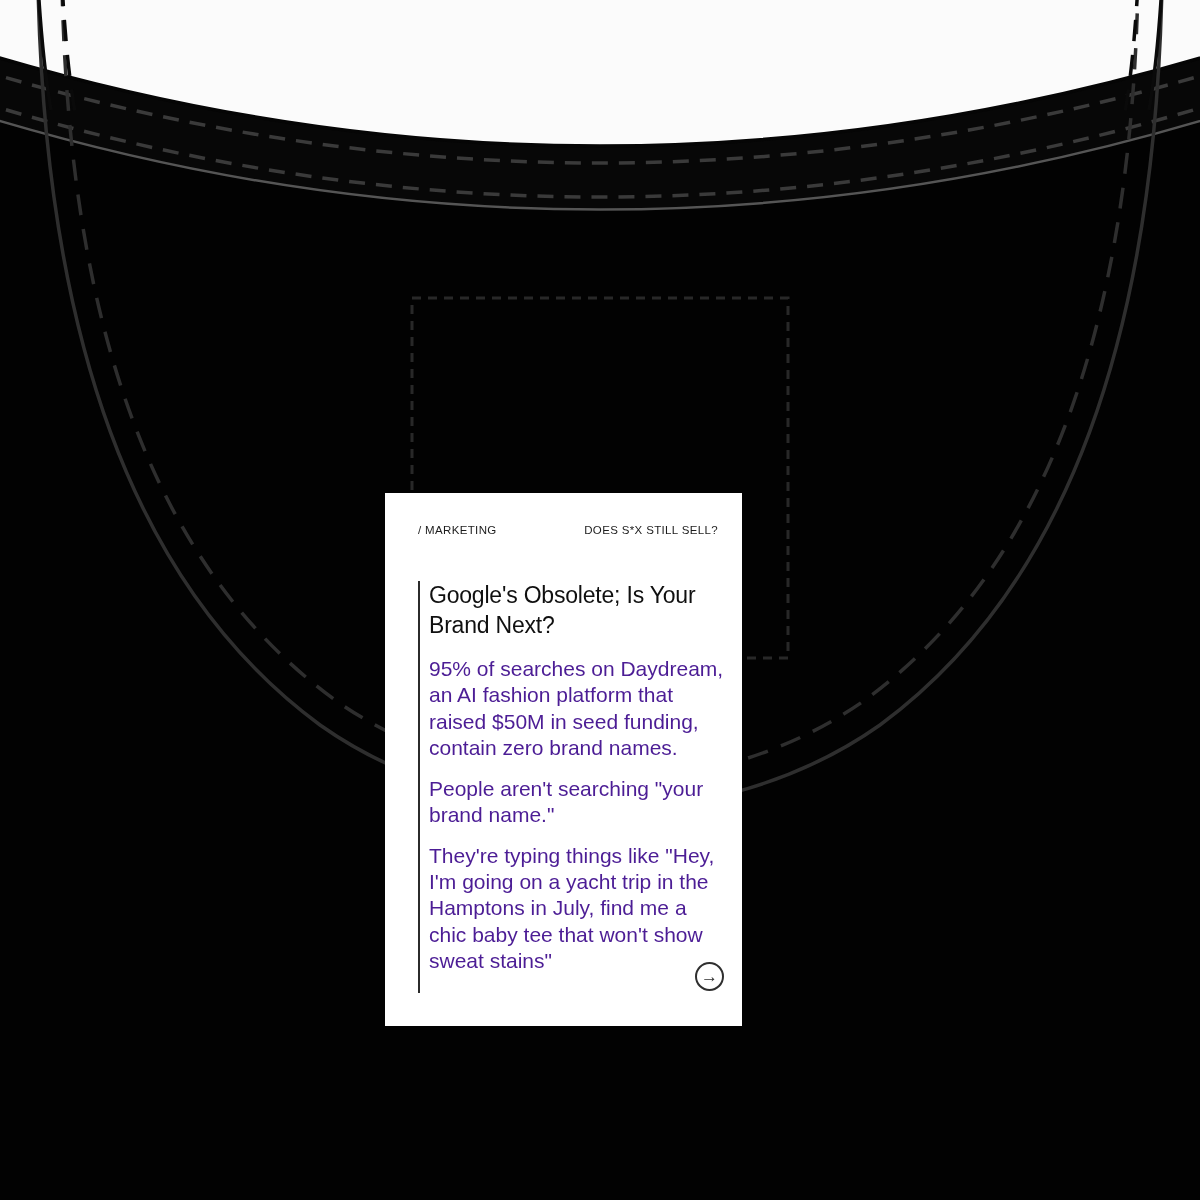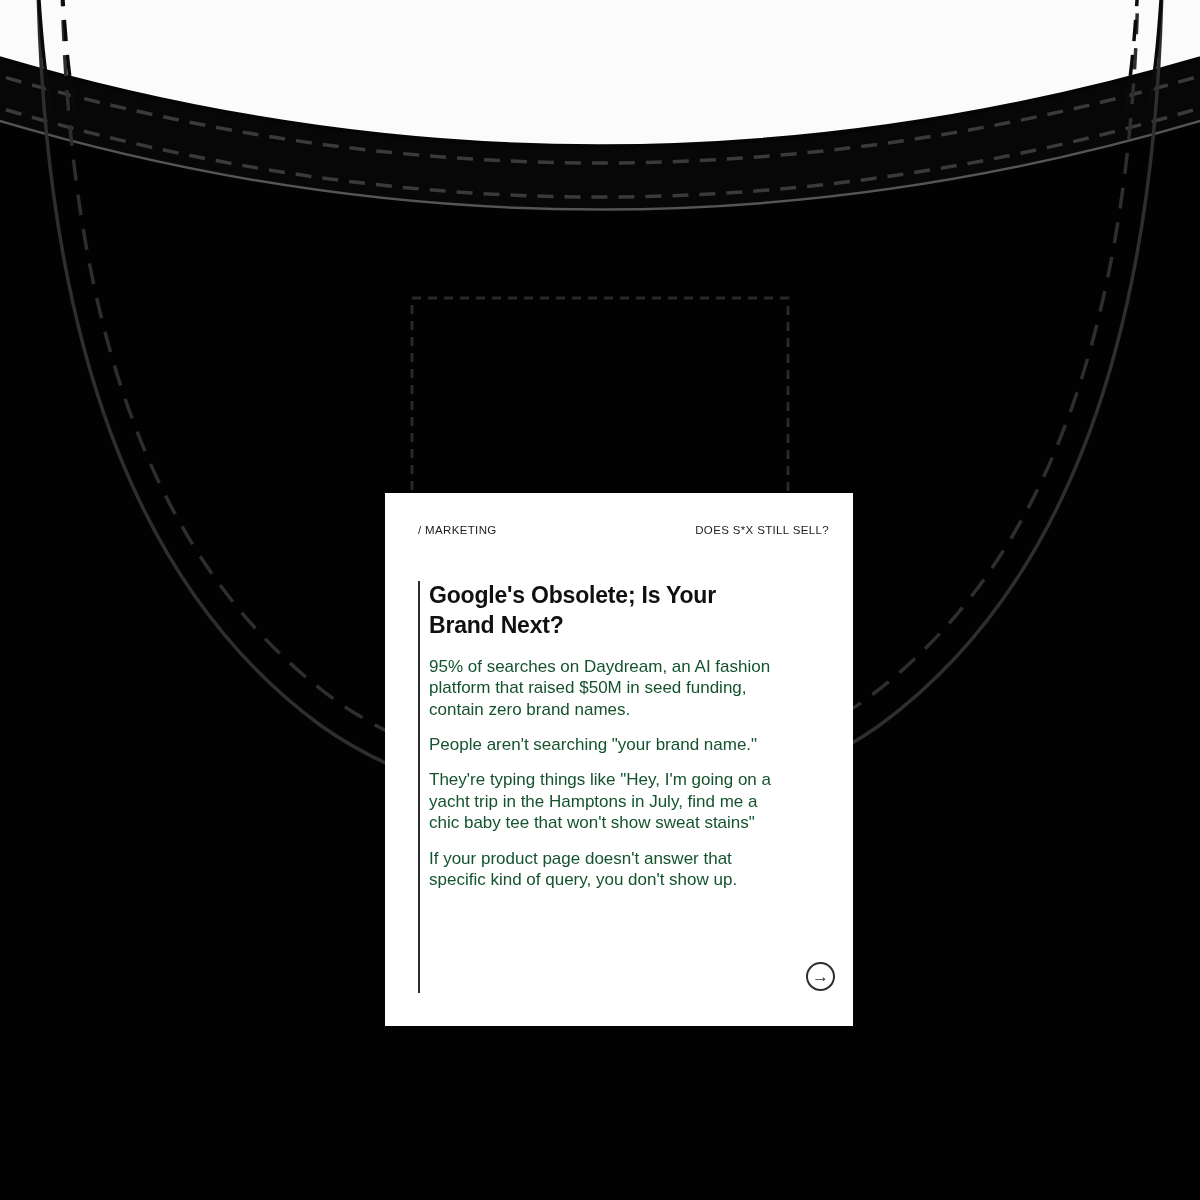--- a/index.html
+++ b/index.html
@@ -6,39 +6,39 @@
   body{
     width:1200px;height:1200px;position:relative;overflow:hidden;
     background:#020202;
     font-family:"Liberation Sans", sans-serif;
   }
   
   .art{position:absolute;inset:0;width:1200px;height:1200px;display:block;}
 
   
   .card{
-    position:absolute;left:385px;top:493px;width:424px;height:533px;
-    background:#ffffff;color:#1c1c1c;padding-left:44px;
+    position:absolute;left:385px;top:493px;width:357px;height:533px;
+    background:#ffffff;color:#1c1c1c;
   }
   .card-top{
     position:absolute;left:33px;right:24px;top:31px;
     display:flex;justify-content:space-between;align-items:baseline;
     font-size:11.5px;font-weight:500;letter-spacing:.35px;color:#1c1c1c;
   }
   .card-body{
     position:absolute;left:33px;right:16px;top:88px;bottom:33px;
     border-left:2px solid #2b2b2b;
     padding-left:9px;box-sizing:border-box;
   }
   .headline{
-    font-size:23px;line-height:1.3;font-weight:700;letter-spacing:-0.2px;
+    font-size:23px;line-height:1.3;font-weight:400;letter-spacing:-0.2px;
     color:#101010;max-width:310px;margin:0 0 15px 0;
   }
   .para{
-    font-size:17px;line-height:1.26;color:#14532d;
+    font-size:21px;line-height:1.26;color:#4c1d95;
     max-width:350px;margin:0 0 14px 0;
   }
   .arrow-btn{
     position:absolute;right:2px;bottom:2px;
     width:29px;height:29px;border:2px solid #2f2f2f;border-radius:50%;
     display:flex;align-items:center;justify-content:center;
     font-size:17px;color:#2f2f2f;box-sizing:border-box;
     background:transparent;cursor:pointer;line-height:1;
   }
 </style>
@@ -78,20 +78,19 @@
     <span>/ MARKETING</span>
     <span>DOES S*X STILL SELL?</span>
   </div>
 
   <div class="card-body">
     <h1 class="headline">Google's Obsolete; Is Your Brand Next?</h1>
 
     <p class="para">95% of searches on Daydream, an AI fashion platform that raised $50M in seed funding, contain zero brand names.</p>
     <p class="para">People aren't searching "your brand name."</p>
     <p class="para">They're typing things like "Hey, I'm going on a yacht trip in the Hamptons in July, find me a chic baby tee that won't show sweat stains"</p>
-    <p class="para">If your product page doesn't answer that specific kind of query, you don't show up.</p>
 
     <button class="arrow-btn">
       <span>→</span>
     </button>
   </div>
 
 </div>
 
 </body></html>

